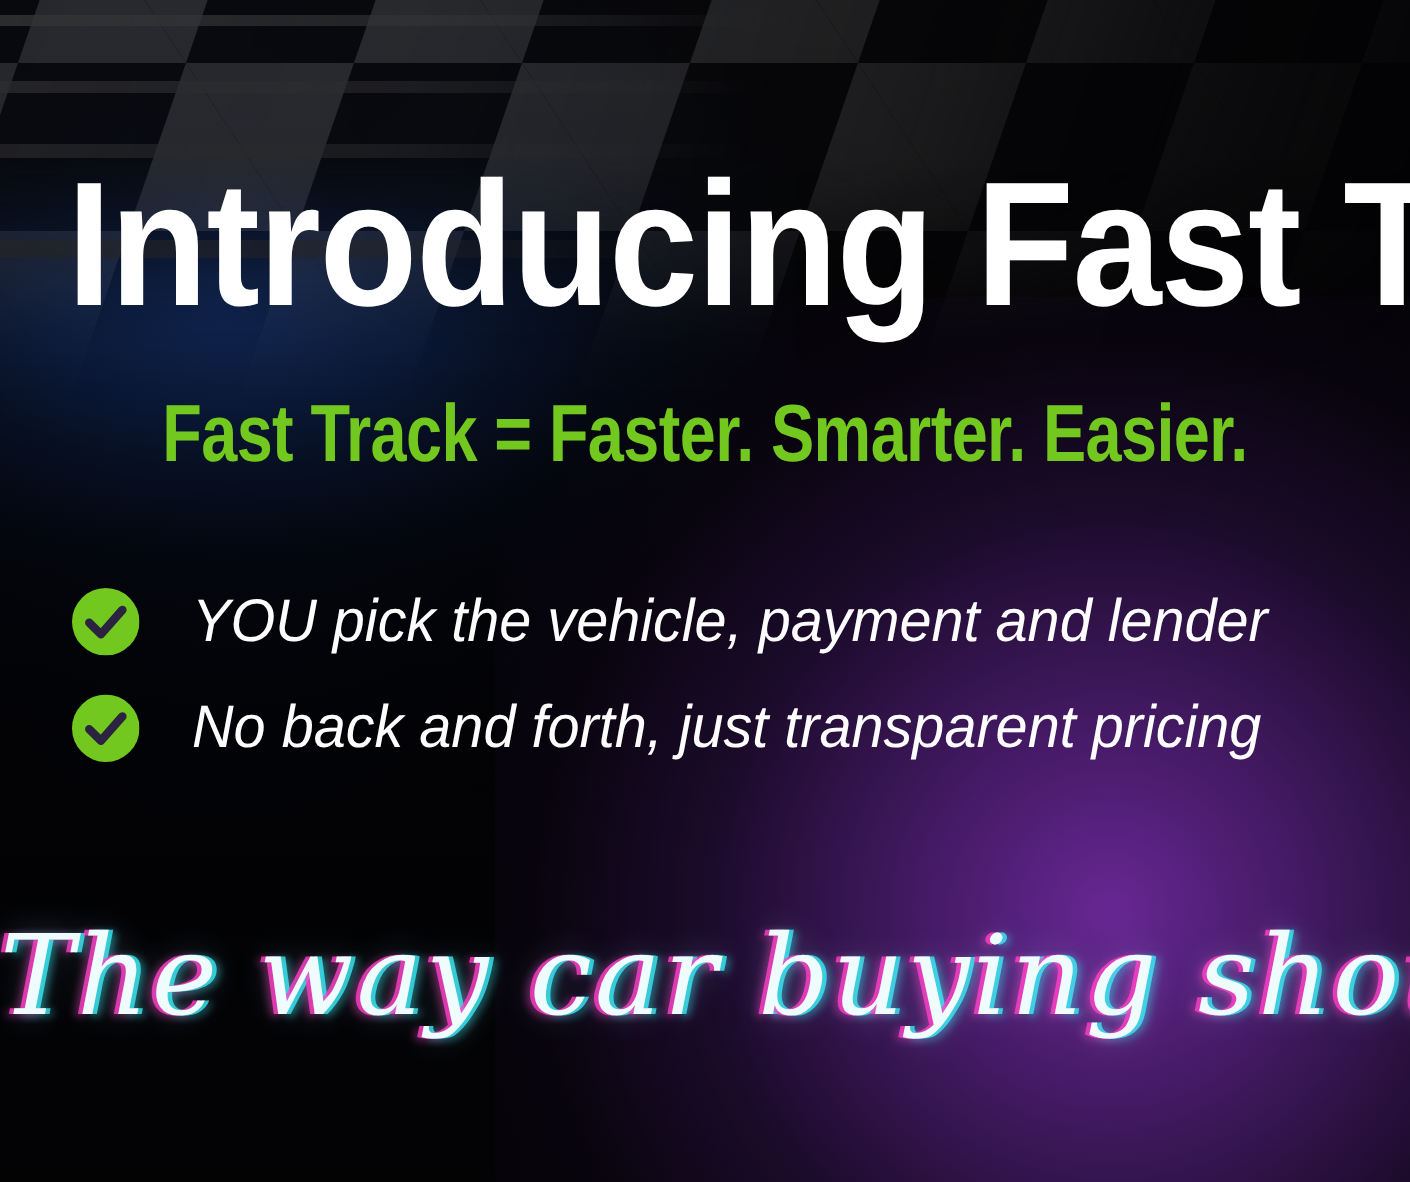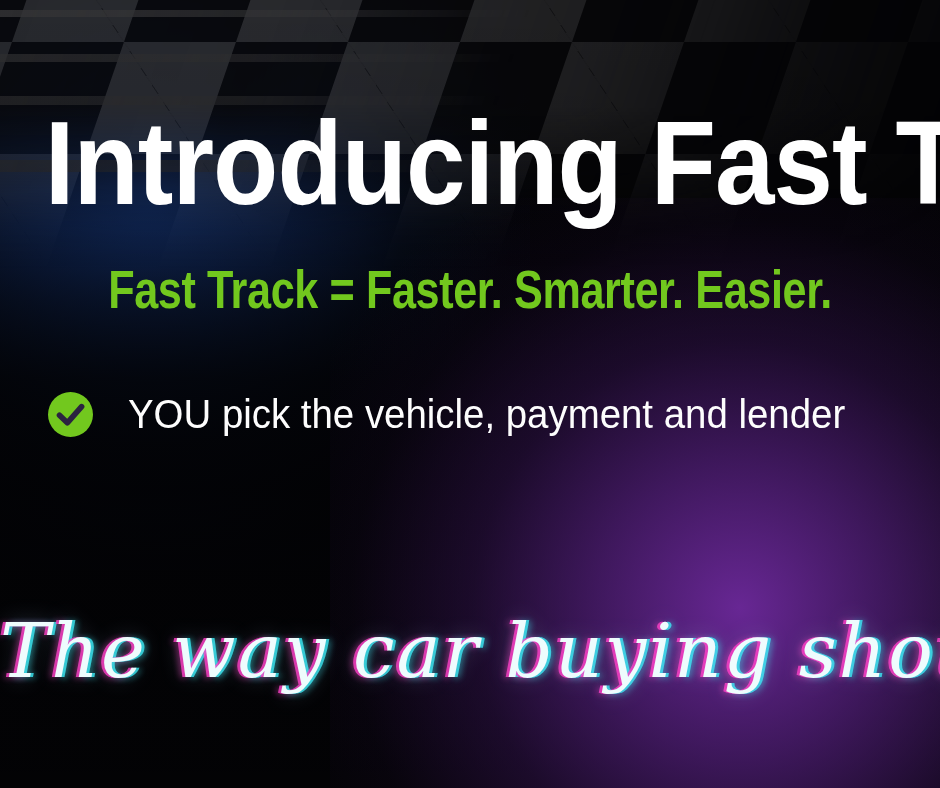--- a/index.html
+++ b/index.html
@@ -171,20 +171,21 @@
     letter-spacing: -0.5px;
     transform: scaleX(0.80);
     white-space: nowrap;
   }
 
   .bullets {
     position: absolute;
     left: 48px;
     top: 379px;
     width: 860px;
+    font-style: italic;
   }
 
   .bullet-row {
     display: flex;
     align-items: center;
     height: 70px;
     margin-bottom: 1px;
   }
 
   .check-icon {
@@ -252,20 +253,27 @@
     <div class="bullets">
 
       <div class="bullet-row">
         <svg class="check-icon" viewBox="0 0 45 45">
           <circle cx="22.5" cy="22.5" r="22.5" fill="#72c81e"></circle>
           <path d="M11.5 23.2 L19.3 30.8 L33.6 14.6" fill="none" stroke="#2b2340" stroke-width="5.6" stroke-linecap="round" stroke-linejoin="round"></path>
         </svg>
         <div class="bullet-text">YOU pick the vehicle, payment and lender</div>
       </div>
 
+      <div class="bullet-row">
+        <svg class="check-icon" viewBox="0 0 45 45">
+          <circle cx="22.5" cy="22.5" r="22.5" fill="#72c81e"></circle>
+          <path d="M11.5 23.2 L19.3 30.8 L33.6 14.6" fill="none" stroke="#2b2340" stroke-width="5.6" stroke-linecap="round" stroke-linejoin="round"></path>
+        </svg>
+        <div class="bullet-text">No back and forth, just transparent pricing</div>
+      </div>
 
 
     </div>
 
     <div class="script">The way car buying should be.</div>
 
   </div>
 </div>
 
 </body></html>

